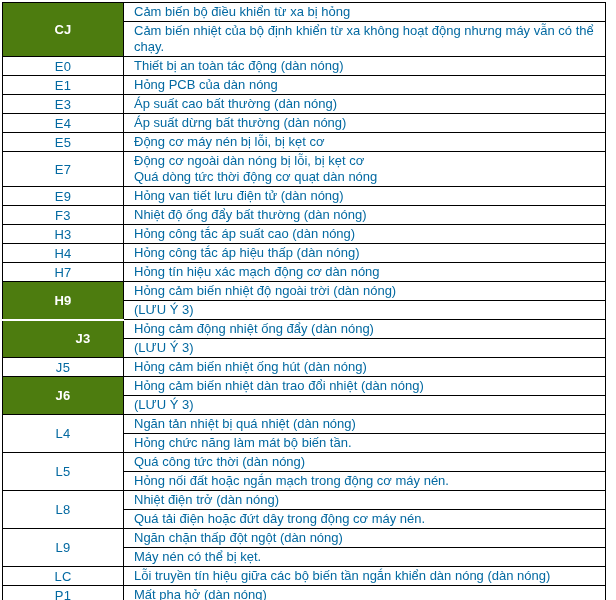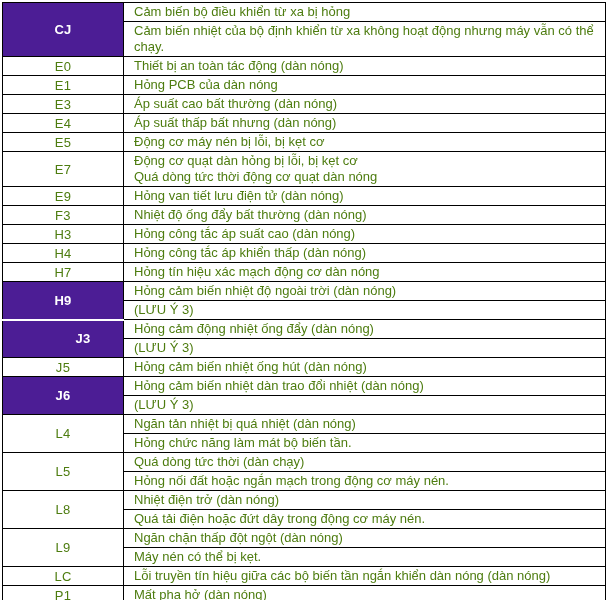--- a/index.html
+++ b/index.html
@@ -16,32 +16,32 @@
     left: 2px;
     top: 2px;
     width: 604px;
     border-collapse: collapse;
     table-layout: fixed;
   }
   .col-code { width: 121px; }
   td {
     border: 1px solid #000000;
     font-size: 13px;
-    color: #4d7c0f;
+    color: #0369a1;
     vertical-align: middle;
   }
   tr.single { height: 18.6px; }
   tr { height: 18.6px; }
   td.code {
     text-align: center;
     padding: 0;
     letter-spacing: 0.3px;
   }
   td.code.hl {
-    background: #4c1d95;
+    background: #4d7c0f;
     color: #ffffff;
     font-weight: bold;
   }
   
   td.code.gap-top { border-top: 2px solid #ffffff; padding-left: 40px; }
   td.desc {
     padding: 1px 8px 1px 10px;
     line-height: 16px;
   }
   .line { min-height: 16px; }
@@ -81,33 +81,33 @@
         </tr>
         <tr class="single">
           <td class="code" rowspan="1">E3</td>
           <td class="desc">
             <div class="line">Áp suất cao bất thường (dàn nóng)</div>
           </td>
         </tr>
         <tr class="single">
           <td class="code" rowspan="1">E4</td>
           <td class="desc">
-            <div class="line">Áp suất thấp bất nhưng (dàn nóng)</div>
+            <div class="line">Áp suất dừng bất thường (dàn nóng)</div>
           </td>
         </tr>
         <tr class="single">
           <td class="code" rowspan="1">E5</td>
           <td class="desc">
             <div class="line">Động cơ máy nén bị lỗi, bị kẹt cơ</div>
           </td>
         </tr>
         <tr>
           <td class="code" rowspan="1">E7</td>
           <td class="desc">
-            <div class="line">Động cơ quạt dàn hỏng bị lỗi, bị kẹt cơ</div>
+            <div class="line">Động cơ ngoài dàn nóng bị lỗi, bị kẹt cơ</div>
             <div class="line">Quá dòng tức thời động cơ quạt dàn nóng</div>
           </td>
         </tr>
         <tr class="single">
           <td class="code" rowspan="1">E9</td>
           <td class="desc">
             <div class="line">Hỏng van tiết lưu  điện tử (dàn nóng)</div>
           </td>
         </tr>
         <tr class="single">
@@ -118,21 +118,21 @@
         </tr>
         <tr class="single">
           <td class="code" rowspan="1">H3</td>
           <td class="desc">
             <div class="line">Hỏng công tắc áp suất cao (dàn nóng)</div>
           </td>
         </tr>
         <tr class="single">
           <td class="code" rowspan="1">H4</td>
           <td class="desc">
-            <div class="line">Hỏng công tắc áp khiển thấp (dàn nóng)</div>
+            <div class="line">Hỏng công tắc áp hiệu thấp (dàn nóng)</div>
           </td>
         </tr>
         <tr class="single">
           <td class="code" rowspan="1">H7</td>
           <td class="desc">
             <div class="line">Hỏng tín hiệu xác mạch động cơ dàn nóng</div>
           </td>
         </tr>
         <tr class="single">
           <td class="code hl" rowspan="2">H9</td>
@@ -180,21 +180,21 @@
           </td>
         </tr>
         <tr class="single">
           <td class="desc">
             <div class="line">Hỏng chức năng làm mát bộ biến tần.</div>
           </td>
         </tr>
         <tr class="single">
           <td class="code" rowspan="2">L5</td>
           <td class="desc">
-            <div class="line">Quá dòng tức thời (dàn chạy)</div>
+            <div class="line">Quá công tức thời (dàn nóng)</div>
           </td>
         </tr>
         <tr class="single">
           <td class="desc">
             <div class="line">Hỏng nối đất hoặc ngắn mạch trong động cơ máy nén.</div>
           </td>
         </tr>
         <tr class="single">
           <td class="code" rowspan="2">L8</td>
           <td class="desc">

